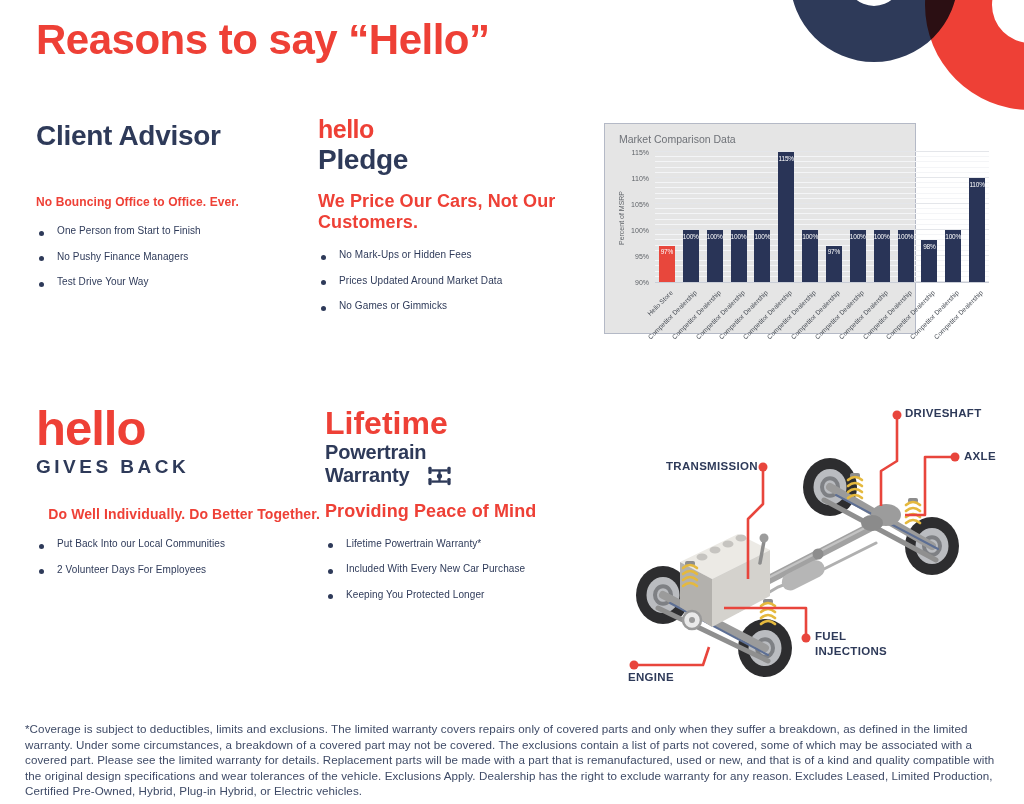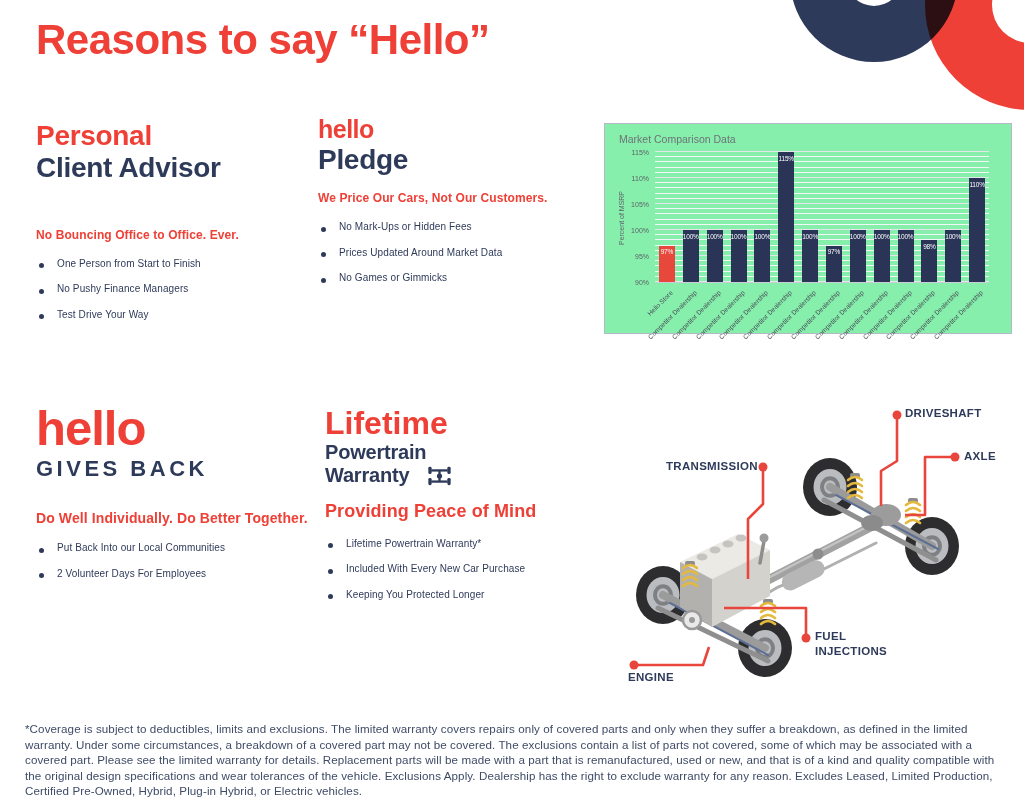--- a/index.html
+++ b/index.html
@@ -21,43 +21,43 @@
   .sec-advisor{left:36px; top:120px; width:272px;}
   .sec-price{left:318px; top:116px; width:282px;}
   .sec-gives{left:36px; top:404px; width:284px;}
   .sec-warranty{left:325px; top:406px; width:292px;}
   .h-accent{color:var(--red); font-weight:700;}
   .h-navy{color:var(--navy); font-weight:700;}
   .sec-advisor .h-accent,.sec-advisor .h-navy{font-size:28px; line-height:1.16; letter-spacing:-0.3px;}
   .sec-price .brand{font-size:25px; line-height:1.1; color:var(--red); font-weight:700; letter-spacing:-0.5px;}
   .sec-price .h-navy{font-size:28px; line-height:1.17; letter-spacing:-0.3px;}
   .sec-gives .brand{font-size:49px; line-height:1.0; color:var(--red); font-weight:700; letter-spacing:-1px;}
-  .sec-gives .subbrand{font-size:22px; color:var(--navy); font-weight:700; letter-spacing:3.5px; margin-top:3px;}
+  .sec-gives .subbrand{font-size:19px; color:var(--navy); font-weight:700; letter-spacing:3.5px; margin-top:3px;}
   .sec-warranty .h-accent{font-size:32px; line-height:1.1;}
   .sec-warranty .h-navy{font-size:20px; line-height:1.12; letter-spacing:-0.2px;}
   .warranty-line{display:flex; align-items:center; gap:18px;}
   .powertrain-icon{width:25px; height:20px; margin-top:2px;}
   .tagline{color:var(--red); font-weight:700; font-size:12px; letter-spacing:0.1px;}
   .sec-advisor .tagline{margin-top:43px;}
-  .sec-price .tagline{margin-top:15px; font-size:12px;}
-  .sec-gives .tagline{margin-top:28px; font-size:14px;}
+  .sec-price .tagline{margin-top:15px; font-size:18px;}
+  .sec-gives .tagline{margin-top:28px; font-size:14px;text-align:right;}
   .sec-warranty .tagline{margin-top:15px; font-size:18px;}
   ul.bullets{list-style:none; margin-top:16px;}
   ul.bullets li{
     position:relative; padding-left:21px; margin-bottom:14.5px;
     font-size:10px; color:var(--navy); letter-spacing:0.1px;
   }
   ul.bullets li::before{
     content:""; position:absolute; left:3px; top:5.5px; width:5px; height:5px;
     border-radius:50%; background:var(--navy);
   }
   
   .chart{
-    position:absolute; left:604px; top:123px; width:408px; height:211px;
-    background:#86efac; border:1px solid #b4b9c6;
+    position:absolute; left:604px; top:123px; width:312px; height:211px;
+    background:#e5e5e5; border:1px solid #b4b9c6;
   }
   .chart-title{position:absolute; left:14px; top:9px; font-size:10.5px; color:var(--chart-gray);}
   .chart-ylabel{
     position:absolute; left:16px; top:94px; transform:translate(-50%,-50%) rotate(-90deg);
     font-size:7px; color:#5f6368; white-space:nowrap;
   }
   .plot{position:absolute; left:50px; top:29px; width:334px; height:130px; border-bottom:1px solid #c9cdd6;}
   .grid{position:absolute; left:0; right:0; height:1px;}
   .grid.major{background:#e4e6ea;}
   .grid.minor{background:#f4f5f7;}
@@ -91,21 +91,20 @@
 <body>
 
 <svg class="decor" viewBox="0 0 244 125" aria-hidden="true">
   <path fill="#2e3a59" fill-rule="evenodd" d="M10,-22 a84,84 0 1,0 168,0 a84,84 0 1,0 -168,0 M66,-22 a28,28 0 1,0 56,0 a28,28 0 1,0 -56,0"></path>
   <path fill="#ee4036" fill-rule="evenodd" style="mix-blend-mode:multiply" d="M145,5 a105,105 0 1,0 210,0 a105,105 0 1,0 -210,0 M212,5 a38,38 0 1,0 76,0 a38,38 0 1,0 -76,0"></path>
 </svg>
 
 <h1>Reasons to say “Hello”</h1>
 
 <section class="sec-advisor">
-  <div class="h-accent">Personal</div>
   <div class="h-navy">Client Advisor</div>
   <div class="tagline">No Bouncing Office to Office. Ever.</div>
   <ul class="bullets">
       <li>One Person from Start to Finish</li>
       <li>No Pushy Finance Managers</li>
       <li>Test Drive Your Way</li>
     </ul>
 </section>
 
 <section class="sec-price">

